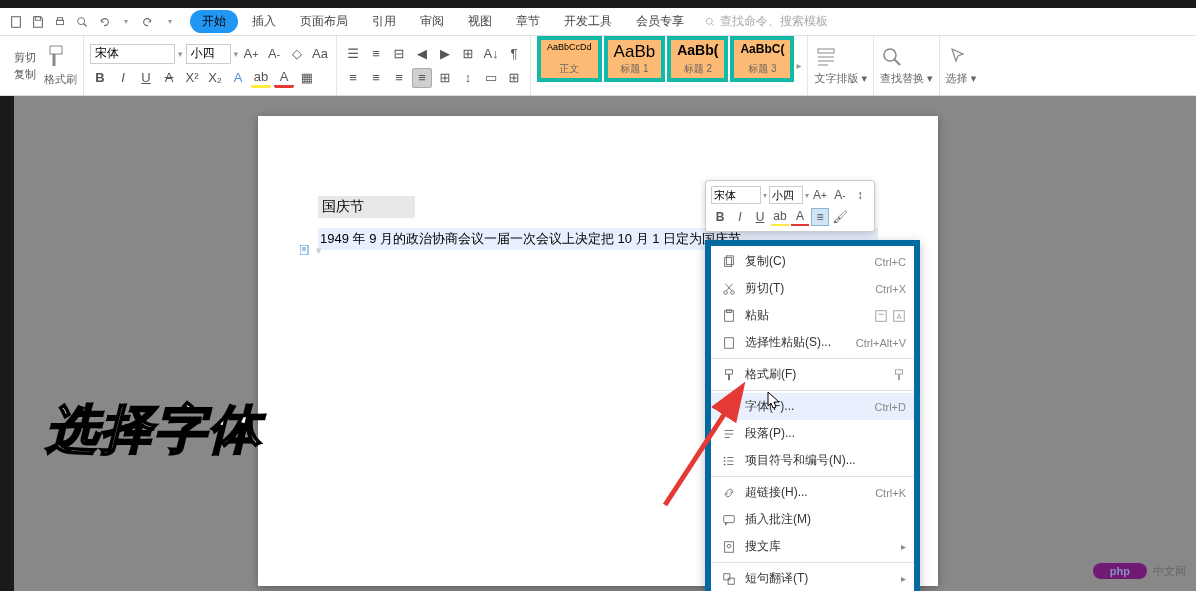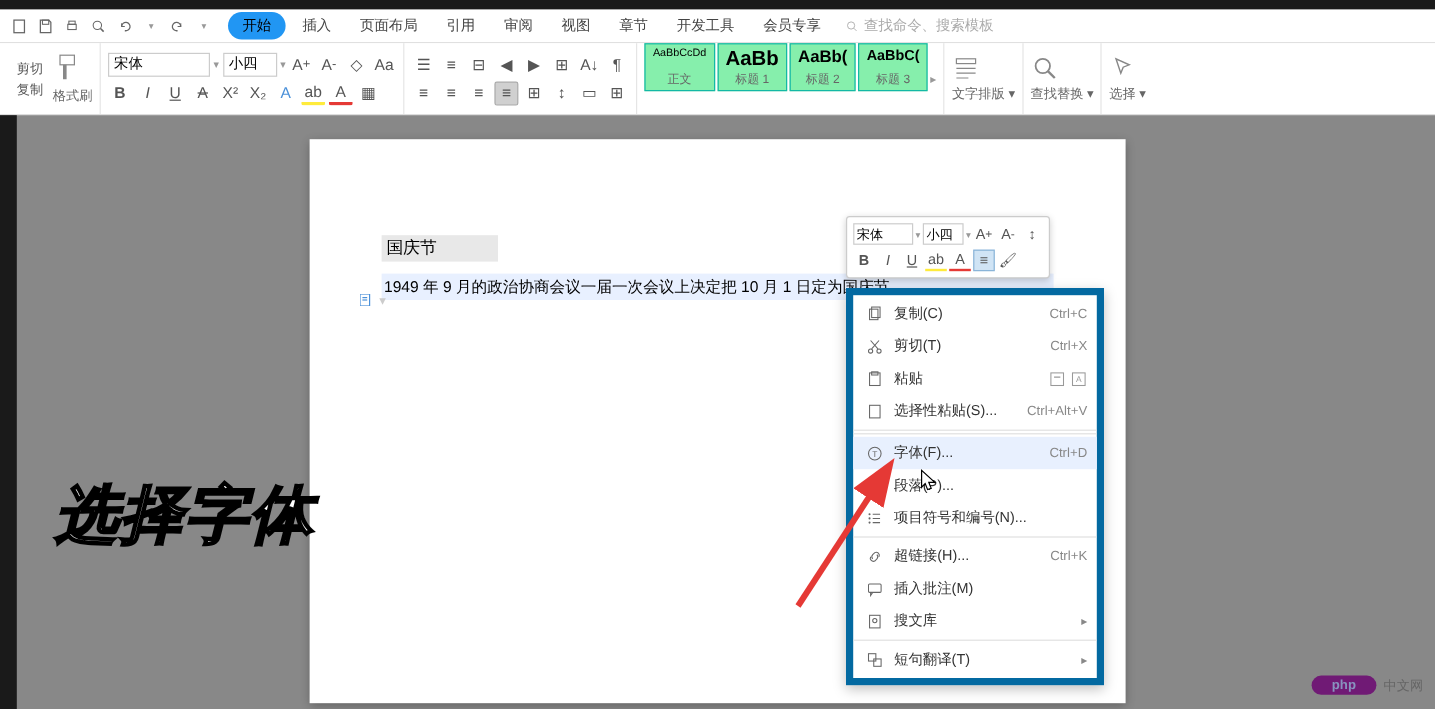--- a/index.html
+++ b/index.html
@@ -19,21 +19,21 @@
     
     .ribbon { background: #fff; height: 60px; display: flex; align-items: center; padding: 0 8px; border-bottom: 1px solid #ddd; }
     .ribbon-section { display: flex; flex-direction: column; align-items: flex-start; padding: 0 6px; border-right: 1px solid #e5e5e5; height: 100%; justify-content: center; }
     .ribbon-row { display: flex; align-items: center; gap: 3px; }
     .small-label { font-size: 11px; color: #666; margin-top: 2px; }
     .font-select { border: 1px solid #ccc; font-size: 12px; padding: 1px 4px; height: 20px; background: #fff; }
     .font-name { width: 85px; }
     .font-size { width: 45px; }
     .ribbon-btn { width: 20px; height: 20px; display: flex; align-items: center; justify-content: center; color: #555; cursor: pointer; font-size: 13px; border-radius: 2px; }
     .ribbon-btn.active { background: #d0d0d0; border: 1px solid #aaa; }
-    .style-box { border: 1px solid #14b8a6; padding: 2px 6px; text-align: center; background: #86efac; }
+    .style-box { border: 4px solid #14b8a6; padding: 2px 6px; text-align: center; background: #fdba74; }
     .style-preview { font-size: 14px; height: 20px; }
     .style-name { font-size: 10px; color: #666; }
     
     
     .workspace { background: #888; height: 495px; display: flex; justify-content: center; position: relative; }
     .dark-sidebar { position: absolute; left: 0; top: 0; bottom: 0; width: 14px; background: #1a1a1a; }
     .page { background: #fff; width: 680px; margin-top: 20px; height: 470px; box-shadow: 0 2px 8px rgba(0,0,0,0.3); position: relative; padding: 80px 60px; }
     .doc-title { background: #e8e8e8; padding: 2px 4px; font-size: 14px; display: inline-block; }
     .doc-body { font-size: 13px; margin-top: 10px; background: #e8f0ff; padding: 2px; }
     .outline-marker { position: absolute; left: 42px; top: 129px; width: 10px; height: 10px; }
@@ -197,21 +197,21 @@
       <span class="ribbon-btn">▭</span>
       <span class="ribbon-btn">⊞</span>
     </div>
   </div>
   <div class="ribbon-section" style="flex-direction:row;gap:2px">
     <div class="style-box">
       <div class="style-preview" style="font-size:9px">AaBbCcDd</div>
       <div class="style-name">正文</div>
     </div>
     <div class="style-box">
-      <div class="style-preview" style="font-weight:bold;font-size:17px">AaBb</div>
+      <div class="style-preview" style="font-weight:normal;font-size:17px">AaBb</div>
       <div class="style-name">标题 1</div>
     </div>
     <div class="style-box">
       <div class="style-preview" style="font-weight:bold;font-size:14px">AaBb(</div>
       <div class="style-name">标题 2</div>
     </div>
     <div class="style-box">
       <div class="style-preview" style="font-weight:bold;font-size:12px">AaBbC(</div>
       <div class="style-name">标题 3</div>
     </div>
@@ -325,20 +325,37 @@
   <div class="ctx-item">
     <span class="ctx-icon">
         <svg width="14" height="14" viewBox="0 0 16 16">
           <rect x="3" y="2" width="10" height="12" fill="none" stroke="#666"></rect>
         </svg>
       </span>
     <span class="ctx-label">选择性粘贴(S)...</span>
     <span class="ctx-shortcut">Ctrl+Alt+V</span>
   </div>
   <div class="ctx-sep"></div>
+  <div class="ctx-item">
+    <span class="ctx-icon">
+        <svg width="14" height="14" viewBox="0 0 16 16">
+          <rect x="4" y="2" width="8" height="5" fill="none" stroke="#666"></rect>
+          <line x1="8" y1="7" x2="8" y2="14" stroke="#666" stroke-width="2"></line>
+        </svg>
+      </span>
+    <span class="ctx-label">格式刷(F)</span>
+    <span class="ctx-side-icons">
+      <span>
+          <svg width="14" height="14" viewBox="0 0 16 16">
+            <rect x="4" y="2" width="8" height="5" fill="none" stroke="#999"></rect>
+            <line x1="8" y1="7" x2="8" y2="14" stroke="#999" stroke-width="2"></line>
+          </svg>
+        </span>
+    </span>
+  </div>
   <div class="ctx-sep"></div>
   <div class="ctx-item hover">
     <span class="ctx-icon">
         <svg width="14" height="14" viewBox="0 0 16 16">
           <circle cx="8" cy="8" r="6" fill="none" stroke="#666"></circle>
           <text x="8" y="11" font-size="8" text-anchor="middle" fill="#666">T</text>
         </svg>
       </span>
     <span class="ctx-label">字体(F)...</span>
     <span class="ctx-shortcut">Ctrl+D</span>

